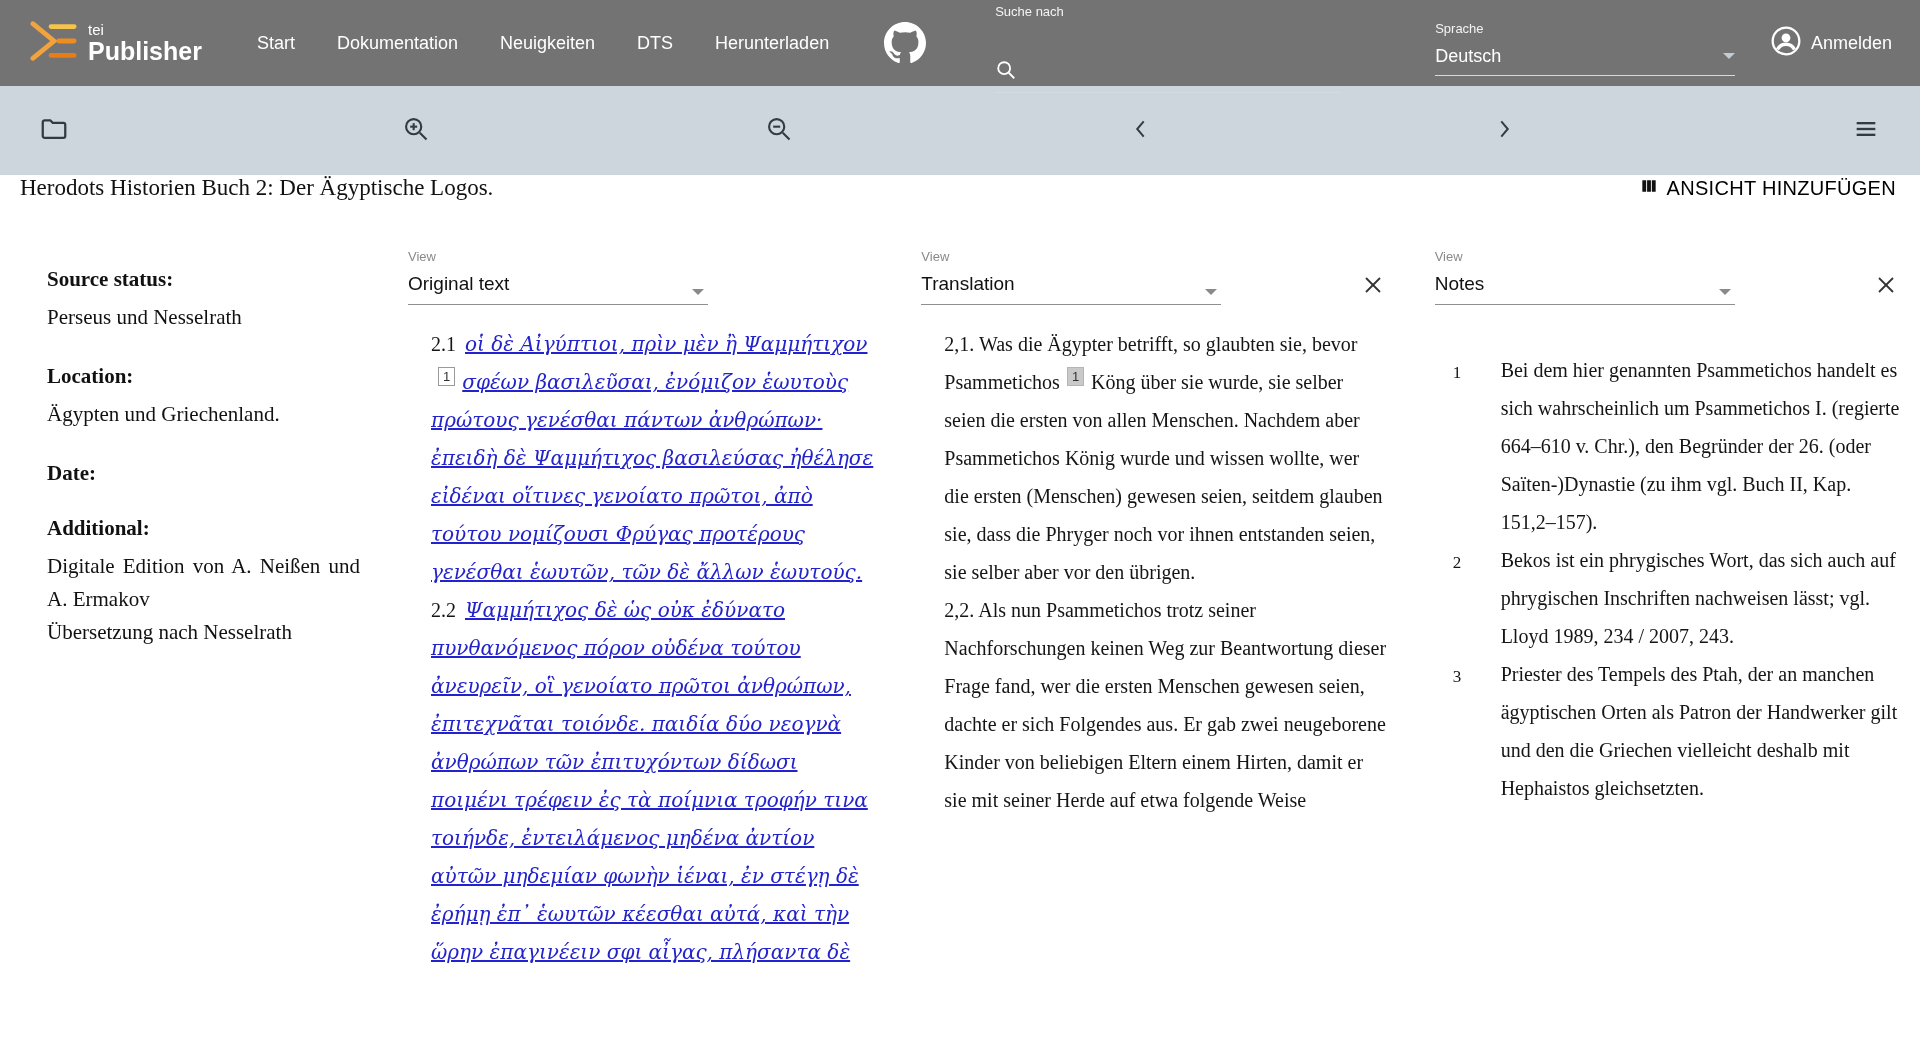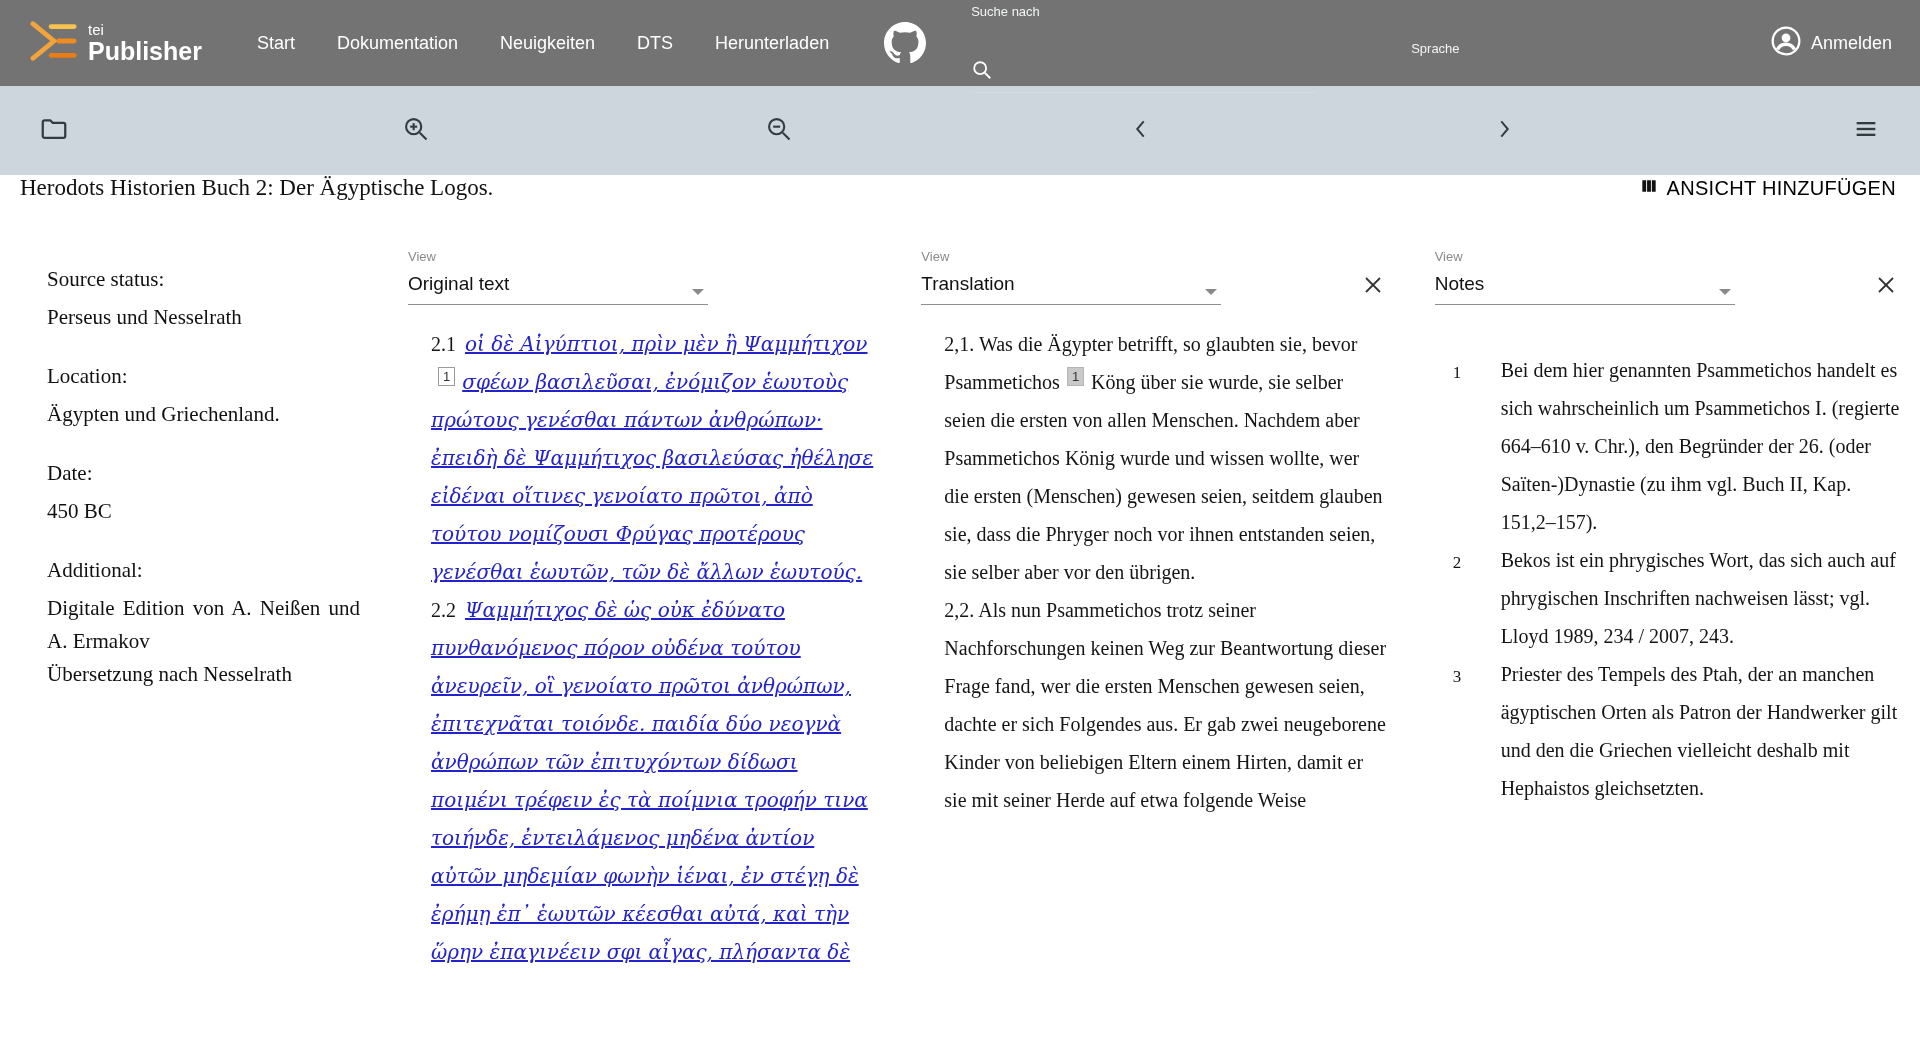--- a/index.html
+++ b/index.html
@@ -13,21 +13,21 @@
   }
   .brand { display:flex; align-items:center; gap:10px; cursor:pointer; }
   .brand-text { display:flex; flex-direction:column; line-height:1; }
   .brand-top { font-size:15px; color:#fff; margin-bottom:2px; }
   .brand-bottom { font-size:25px; font-weight:bold; }
   nav#main-nav { display:flex; gap:42px; margin-left:55px; align-items:center; }
   .nav-link { color:#fff; font-size:18px; text-decoration:none; cursor:pointer; white-space:nowrap; }
   .github { margin-left:55px; display:flex; align-items:center; cursor:pointer; }
   .hdr-field-block { display:flex; flex-direction:column; justify-content:center; height:100%; padding-top:10px; }
   .hdr-label { font-size:13px; color:#f2f4f6; }
-  .search-block { margin-left:45px; width:345px;gap:28px; }
+  .search-block { margin-left:69px; width:345px;gap:28px; }
   .search-field { display:flex; align-items:flex-end; gap:9px; border-bottom:1px solid #d4dae0; padding-bottom:7px; margin-top:12px; }
   .search-field input { background:transparent; border:none; outline:none; color:#fff; flex:1; font-size:17px; }
   .lang-block { margin-left:95px; width:300px; }
   .lang-field { display:flex; align-items:center; justify-content:space-between; border-bottom:1px solid #d4dae0; padding-bottom:8px; margin-top:10px; cursor:pointer; }
   .lang-value { font-size:18px; color:#fff; }
   .arrow-down { width:0; height:0; border-left:6px solid transparent; border-right:6px solid transparent; border-top:6px solid #c3cbd3; }
   .login { margin-left:auto; display:flex; align-items:center; gap:9px; font-size:18px; cursor:pointer; white-space:nowrap; }
 
   
   .toolbar {
@@ -38,21 +38,21 @@
 
   
   main { padding:0 20px; }
   .title-row { display:flex; justify-content:space-between; align-items:center; padding-right:4px; }
   h1 { font-family:"Liberation Serif", serif; font-size:23px; font-weight:400; color:#111; }
   .add-view { display:flex; align-items:center; gap:8px; font-size:20px; color:#000; cursor:pointer; letter-spacing:0.3px; background:none; border:none; font-family:"Liberation Sans", sans-serif; }
 
   .content { display:flex; margin-top:48px; align-items:flex-start; }
   .metadata { width:340px; margin-right:48px; padding:18px 0 0 27px; font-family:"Liberation Serif", serif; color:#111; flex:none; }
   .meta-block { margin-bottom:30px; }
-  .meta-label { font-weight:normal; font-size:21px; margin-bottom:9px; }
+  .meta-label { font-weight:bold; font-size:21px; margin-bottom:9px; }
   .meta-line { font-size:21px; line-height:33px; text-align:justify; }
 
   .panel { flex:1; margin-right:48px; min-width:0; }
   .panel:last-child { margin-right:0; }
   .panel-head { display:flex; align-items:flex-start; justify-content:space-between; }
   .select { width:300px; cursor:pointer; }
   .view-label { font-size:13px; color:#8a8a8a; }
   .value-row { display:flex; align-items:flex-end; justify-content:space-between; border-bottom:1px solid #8f8f8f; padding:7px 4px 9px 0; margin-top:2px; }
   .select-value { font-size:19px; color:#111; }
   .select .arrow-down { border-top-color:#8a8a8a; }
@@ -116,20 +116,24 @@
           <circle cx="10" cy="10" r="6.5"></circle>
             <line x1="15" y1="15" x2="21" y2="21"></line>
         </svg>
       </span>
       <input value="" style="">
     </div>
   </div>
 
   <div class="hdr-field-block lang-block">
     <span class="hdr-label">Sprache</span>
+    <div class="lang-field">
+      <span class="lang-value">Deutsch</span>
+      <span class="arrow-down"></span>
+    </div>
   </div>
 
   <div class="login">
     <span>
       <svg width="32" height="32" viewBox="0 0 24 24">
         <circle cx="12" cy="12" r="10" fill="none" stroke="#fff" stroke-width="1.7"></circle>
         <circle cx="12" cy="9.6" r="3.3" fill="#fff"></circle>
         <path d="M5.6 18.4c1.4-2.6 3.8-4 6.4-4s5 1.4 6.4 4" fill="none" stroke="#fff" stroke-width="2.6"></path>
       </svg>
     </span>
@@ -207,21 +211,20 @@
         <div class="meta-block">
           <div class="meta-label">Source status:</div>
           <div class="meta-line">Perseus und Nesselrath</div>
         </div>
         <div class="meta-block">
           <div class="meta-label">Location:</div>
           <div class="meta-line">Ägypten und Griechenland.</div>
         </div>
         <div class="meta-block">
           <div class="meta-label">Date:</div>
-          <div class="meta-line">450 BC</div>
         </div>
         <div class="meta-block">
           <div class="meta-label">Additional:</div>
           <div class="meta-line">Digitale Edition von A. Neißen und A. Ermakov</div>
           <div class="meta-line">Übersetzung nach Nesselrath</div>
         </div>
       </aside>
 
     <section class="panel">
       <div class="panel-head">

